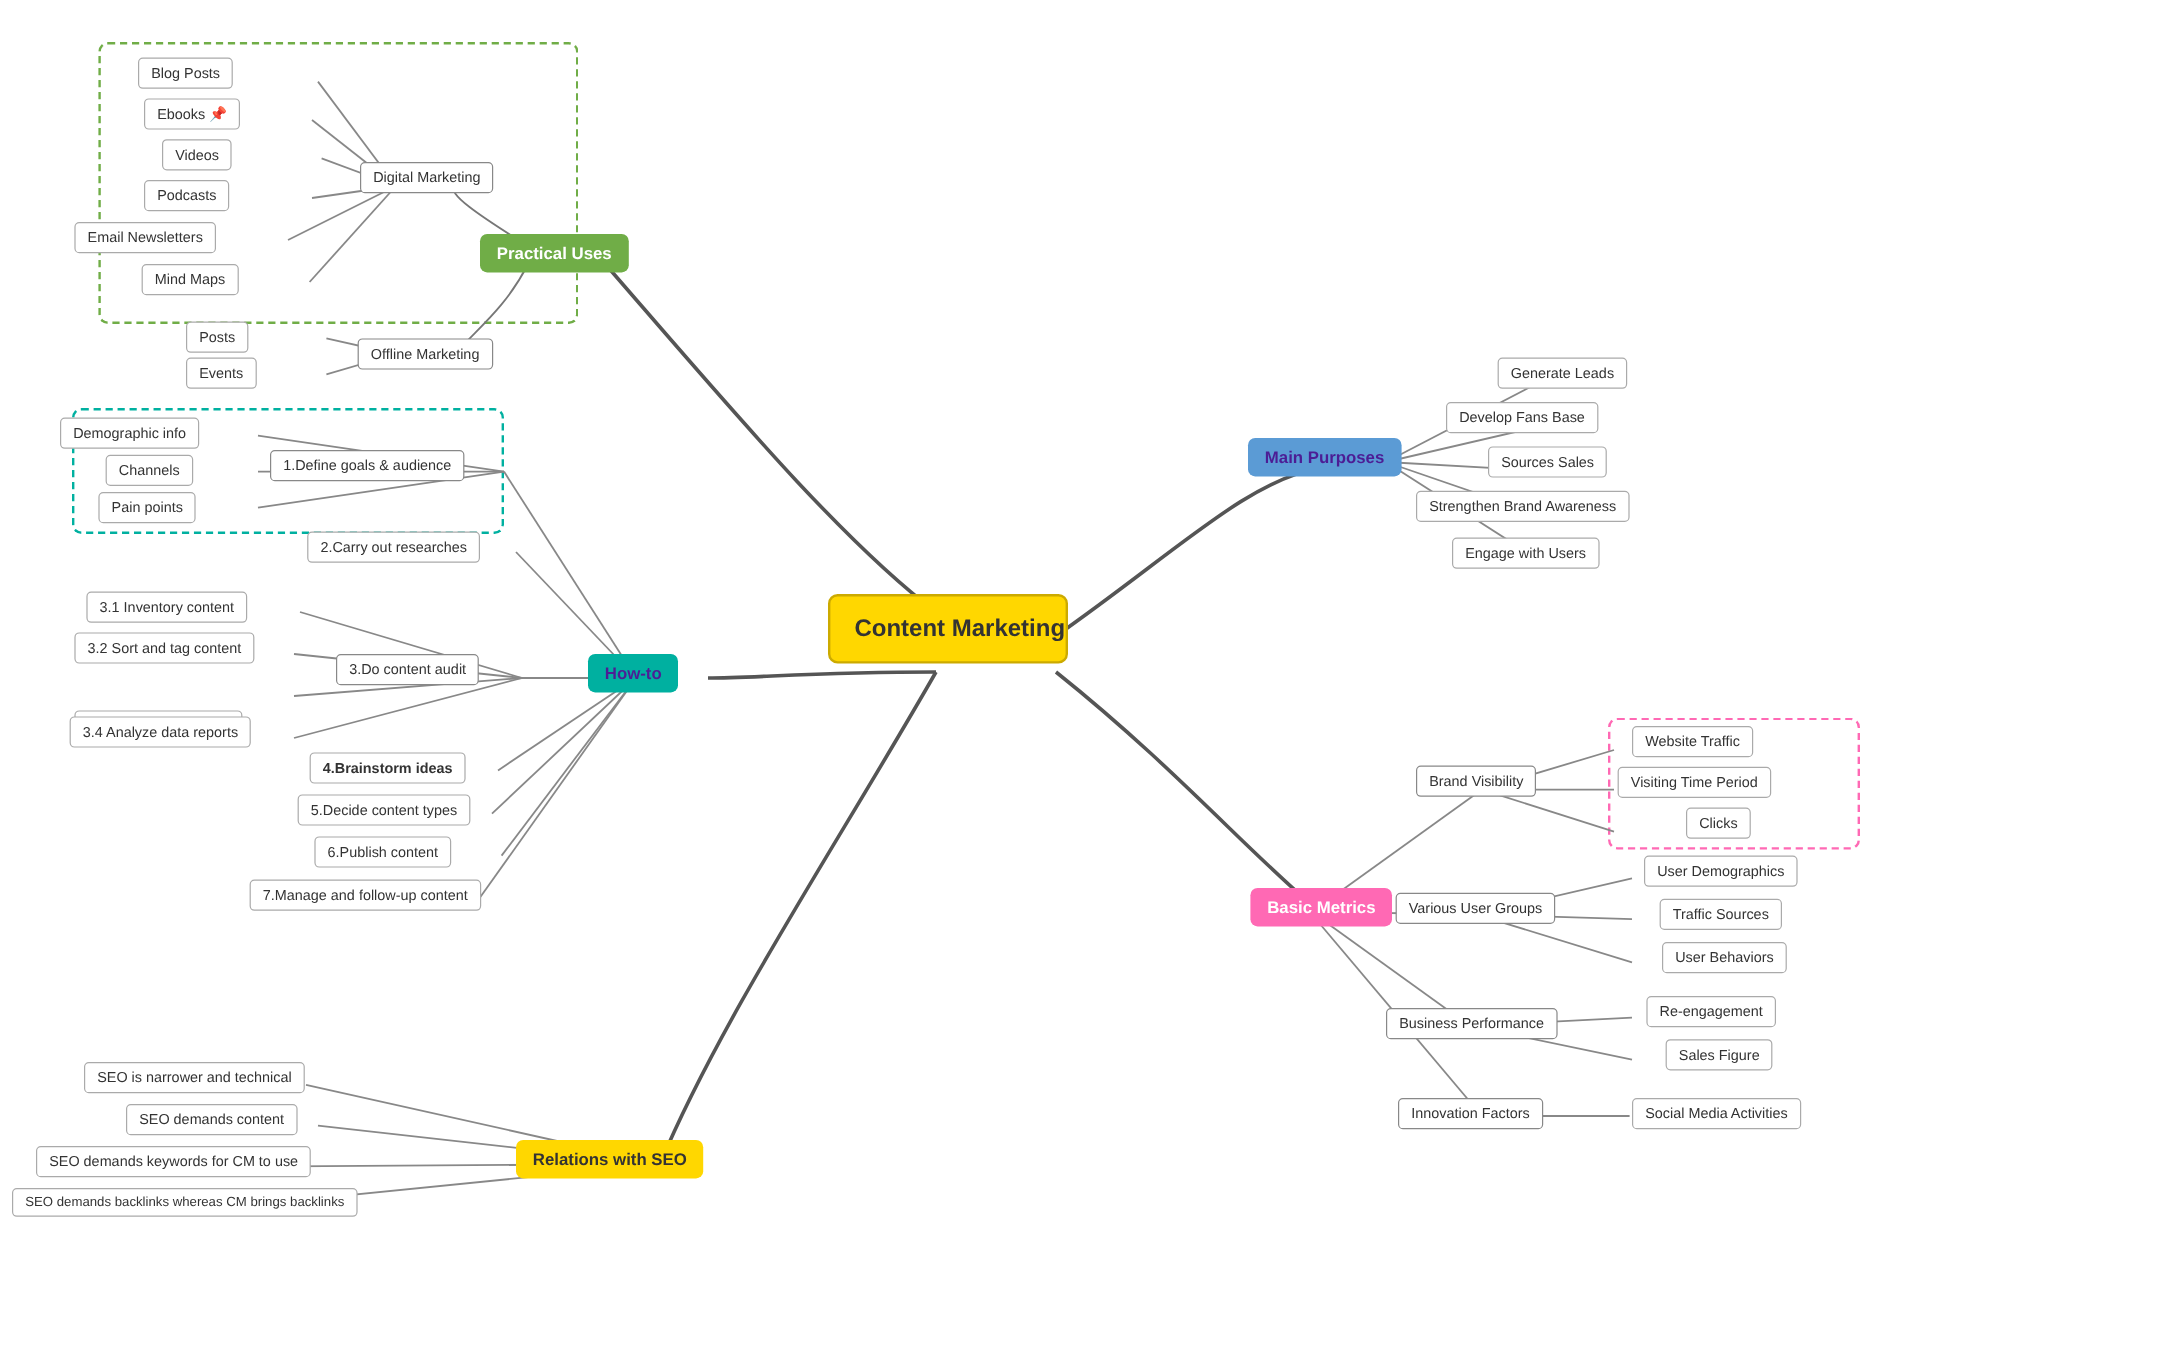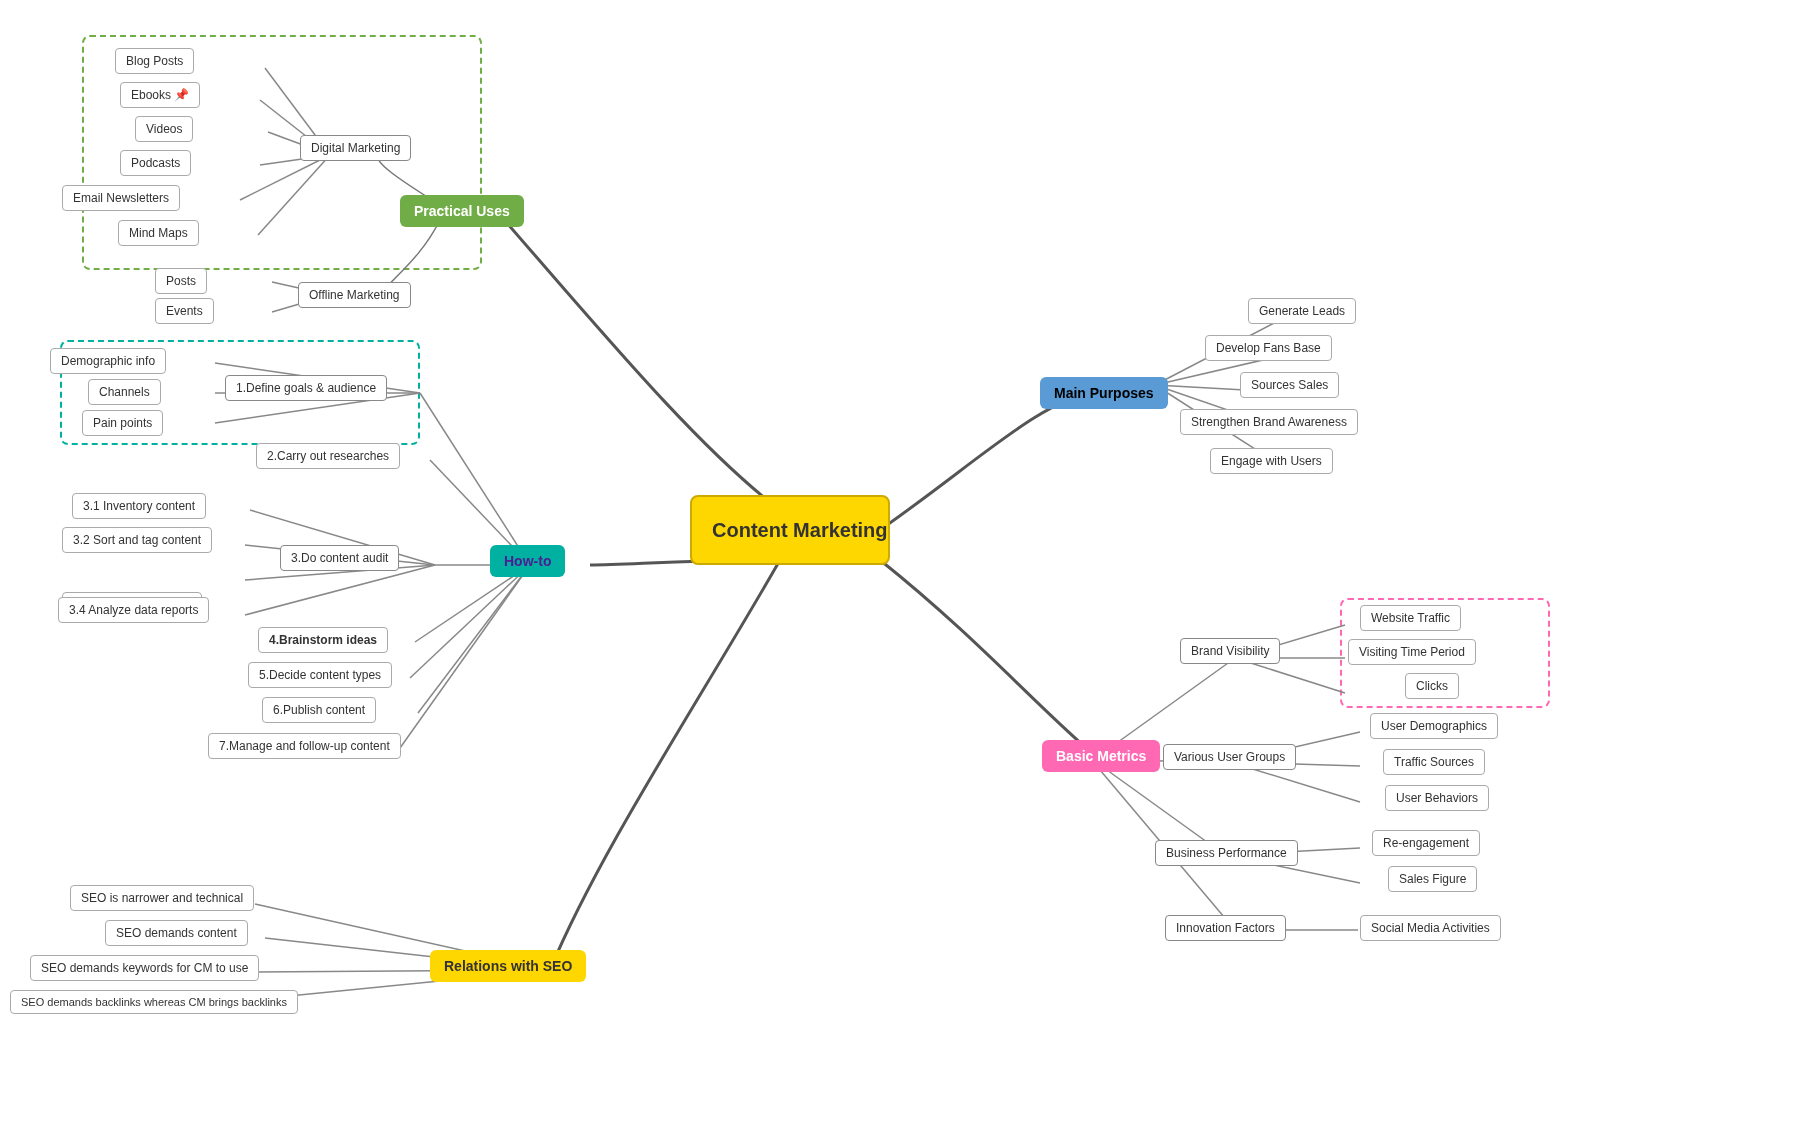--- a/index.html
+++ b/index.html
@@ -38,24 +38,23 @@
       border-radius: 8px;
       padding: 14px 20px;
       font-size: 20px;
       font-weight: bold;
       color: #333;
     }
     .node-branch-blue {
       background: #5B9BD5;
       border-radius: 6px;
       padding: 8px 14px;
-      color: #000000;
-      font-weight: bold;
-      font-size: 14px;
-      margin-top: 12px;
+      color: #4c1d95;
+      font-weight: bold;
+      font-size: 14px;
     }
     .node-branch-green {
       background: #70AD47;
       border-radius: 6px;
       padding: 8px 14px;
       color: #fff;
       font-weight: bold;
       font-size: 14px;
     }
     .node-branch-yellow {
@@ -187,21 +186,21 @@
     <line x1="1230" y1="762" x2="1360" y2="802" stroke="#888" stroke-width="1.5"></line>
 
     <line x1="1100" y1="765" x2="1225" y2="855" stroke="#888" stroke-width="1.5"></line>
     <line x1="1225" y1="855" x2="1360" y2="848" stroke="#888" stroke-width="1.5"></line>
     <line x1="1225" y1="855" x2="1360" y2="883" stroke="#888" stroke-width="1.5"></line>
 
     <line x1="1100" y1="770" x2="1235" y2="930" stroke="#888" stroke-width="1.5"></line>
     <line x1="1235" y1="930" x2="1358" y2="930" stroke="#888" stroke-width="1.5"></line>
   </svg>
 
-  <div class="node node-center" style="left:690px; top:495px; width:200px; height:70px;">
+  <div class="node node-center" style="left:690px; top:495px; width:200px; height:58px;">
     <span>Content Marketing</span>
   </div>
 
   <div class="node node-branch-green" style="left:400px; top:195px;">
     <span>Practical Uses</span>
   </div>
 
   <div class="node node-branch-teal" style="left:490px; top:545px;">
     <span>How-to</span>
   </div>

